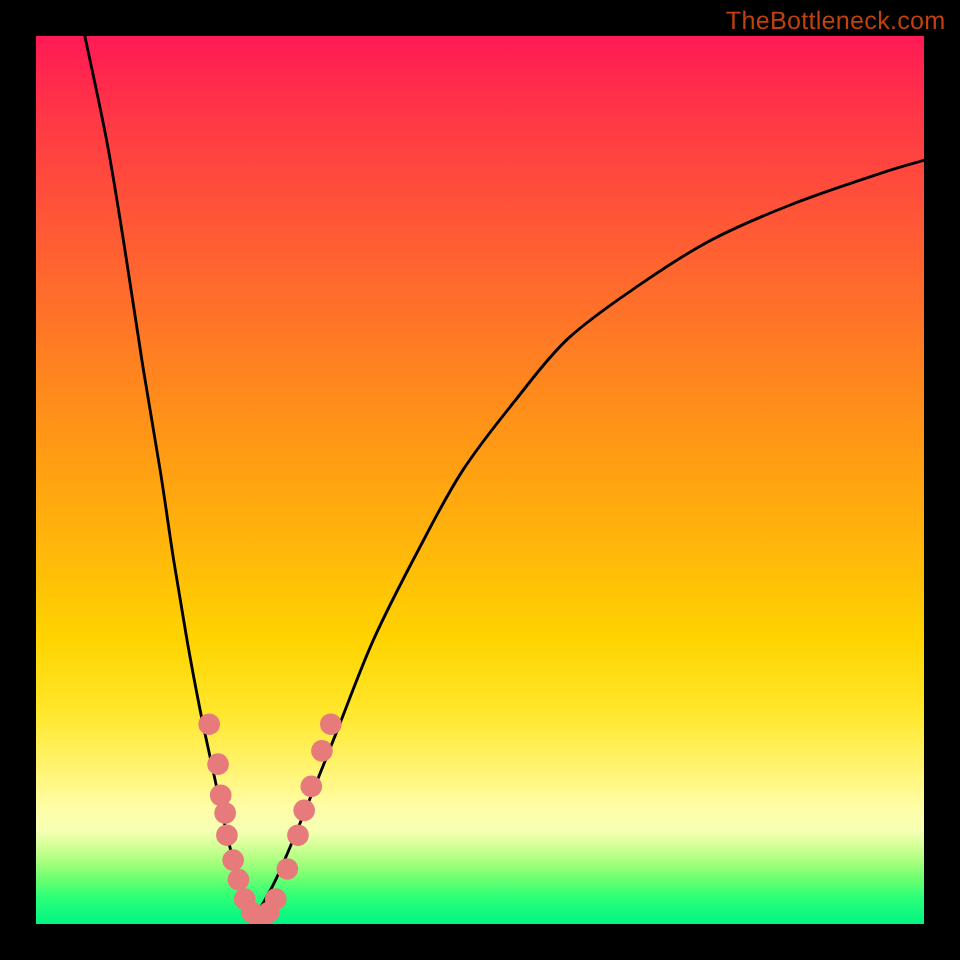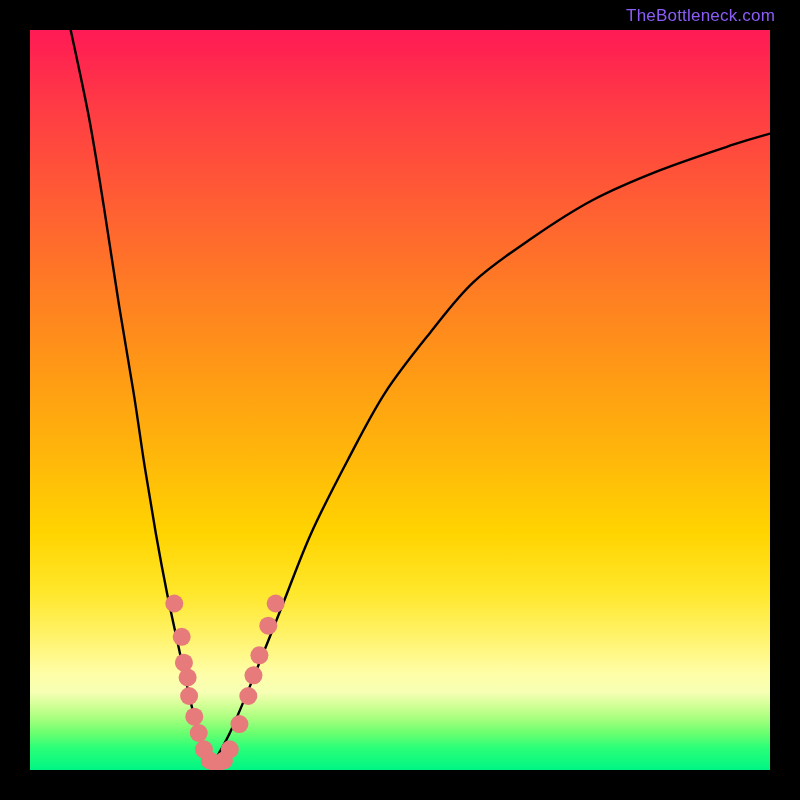--- a/index.html
+++ b/index.html
@@ -39,23 +39,23 @@
       #d7ff9a 91%,
       #a8ff7e 93%,
       #6bff70 95%,
       #2bff78 97%,
       #00f584 100%
     );
   }
   .watermark {
     position: absolute;
     top: 6px;
-    right: 25px;
-    color: #8b5cf6;
-    font-size: 17px;
+    right: 12px;
+    color: #c2410c;
+    font-size: 21px;
     font-weight: 500;
     letter-spacing: 0.2px;
     user-select: none;
   }
   svg.overlay {
     position: absolute;
     left: 0;
     top: 0;
     width: 740px;
     height: 740px;

